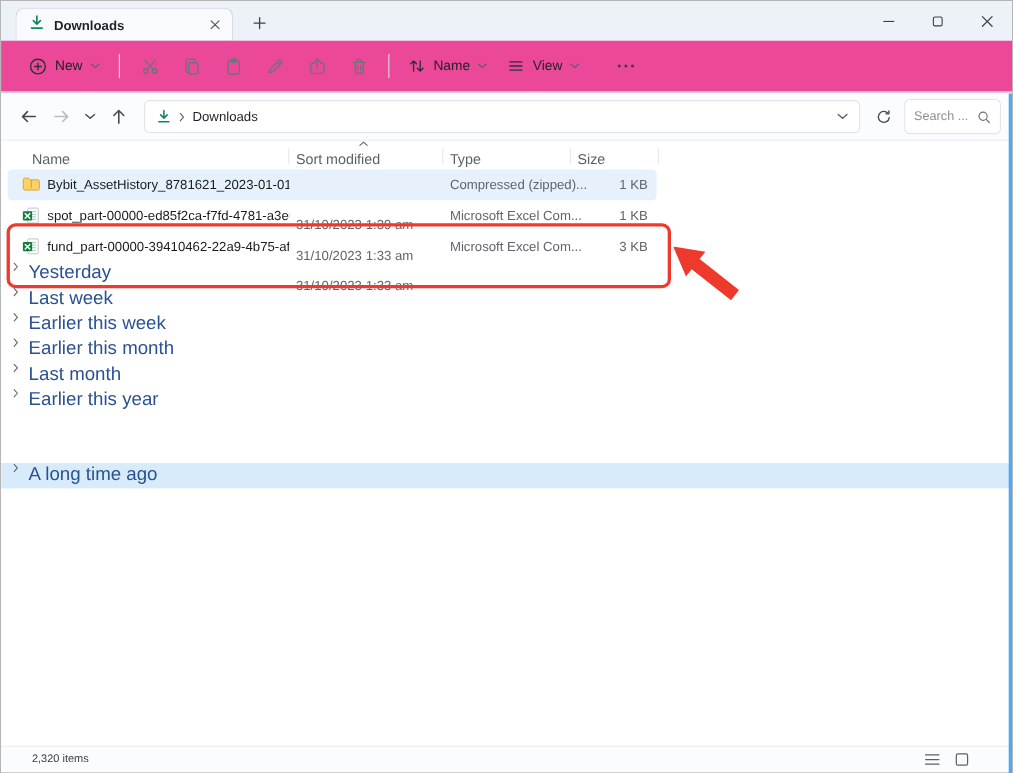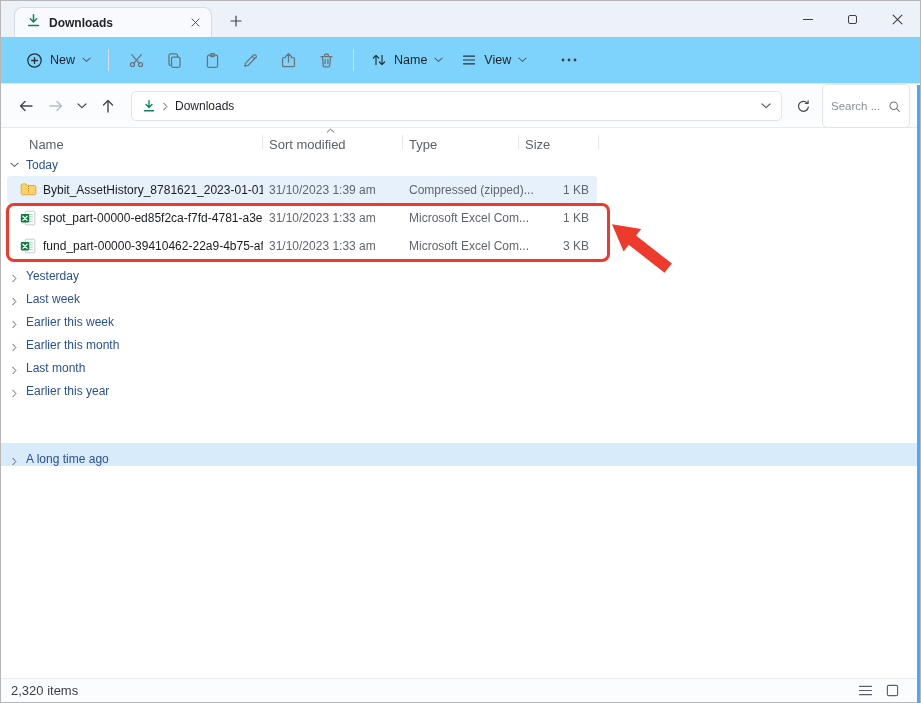--- a/index.html
+++ b/index.html
@@ -12,63 +12,63 @@
   .tab { position:relative; margin-left:13px; width:198px; height:30px; background:#f8fafd; border:1px solid #d6dbe4; border-bottom:none; border-radius:8px 8px 0 0; display:flex; align-items:center; padding:0 7px 0 11px; gap:8px; }
   .tab-label { font-size:12px; font-weight:600; color:#1f2328; flex:1; white-space:nowrap; overflow:hidden; }
   .tab-close { width:18px; height:18px; display:flex; align-items:center; justify-content:center; border-radius:4px; color:#4d5258; }
   .newtab { width:24px; height:24px; margin:0 0 4px 12px; display:flex; align-items:center; justify-content:center; color:#3e434a; border-radius:4px; }
   .wincontrols { position:absolute; right:0; top:0; height:36px; display:flex; }
   .wc { width:45px; height:36px; display:flex; align-items:center; justify-content:center; color:#3c4046; }
   .minbar { width:10px; height:1px; background:#3c4046; display:block; }
   .maxbox { width:9px; height:9px; border:1px solid #3c4046; border-radius:2px; display:block; }
 
   
-  .toolbar { position:absolute; top:36px; left:0; right:0; height:47px; background:#7dd3fc; border-bottom:1px solid #e3e7ee; display:flex; align-items:center; padding:0 16px; }
+  .toolbar { position:absolute; top:36px; left:0; right:0; height:47px; background:#ec4899; border-bottom:1px solid #e3e7ee; display:flex; align-items:center; padding:0 16px; }
   .tb-btn { display:flex; align-items:center; gap:7px; font-size:12.5px; color:#1d2126; padding:7px 9px; border-radius:5px; background:none; border:none; font-family:inherit; }
   .tb-icon { width:38px; height:34px; display:flex; align-items:center; justify-content:center; color:#6d737b; border-radius:5px; background:none; border:none; }
   .tb-chev { color:#5a5f66; display:flex; align-items:center; }
   .divider { width:1px; height:22px; background:#d8dce3; margin:0 8px; }
   .more-btn { margin-left:14px; color:#3c4046; }
 
   
   .navbar { position:absolute; top:84px; left:0; right:0; height:43px; background:#fbfcfe; border-bottom:1px solid #e7eaf0; display:flex; align-items:center; padding:0 10px; }
   .nav-btn { width:30px; height:30px; display:flex; align-items:center; justify-content:center; color:#43474e; border-radius:5px; background:none; border:none; flex-shrink:0; }
   .nav-btn.small { width:22px; }
   .nav-btn.disabled { color:#b7bdc6; }
   .addressbar { flex:1; height:30px; margin:0 6px 0 8px; background:#fff; border:1px solid #e1e4ea; border-radius:5px; display:flex; align-items:center; padding:0 10px; gap:7px; font-size:12px; color:#1d2126; min-width:0; }
   .addr-spacer { flex:1; }
-  .searchbox { width:88px; height:44px; background:#fff; border:1px solid #e1e4ea; border-radius:5px; display:flex; align-items:center; padding:0 8px; gap:4px; margin-left:4px; flex-shrink:0; }
+  .searchbox { width:88px; height:32px; background:#fff; border:1px solid #e1e4ea; border-radius:5px; display:flex; align-items:center; padding:0 8px; gap:4px; margin-left:4px; flex-shrink:0; }
   .searchbox input { border:none; outline:none; width:100%; font-size:11.5px; font-family:inherit; color:#333; background:transparent; }
   .searchbox input::placeholder { color:#8b9098; }
   .search-icon { color:#6d737b; flex-shrink:0; display:flex; }
 
   
   .content { position:absolute; top:127px; left:0; right:0; bottom:24px; background:#fff; overflow:hidden; }
   .colheaders { position:relative; height:26px; font-size:13px; color:#5c6167; }
   .ch { position:absolute; top:9px; white-space:nowrap; }
   .ch.c-name { left:28px; } .ch.c-date { left:268px; } .ch.c-type { left:408px; } .ch.c-size { left:524px;text-align:center; }
   .ch-sep { position:absolute; top:7px; width:1px; height:14px; background:#e8e8e8; }
   .sort-caret { position:absolute; left:325px; top:0; color:#5c6167; display:flex; }
 
   .group-header { height:22px; display:flex; align-items:center; gap:6px; padding-left:8px; color:#2a5191; font-size:12px; }
   .grp-chev { color:#5f6469; display:flex; width:11px; justify-content:center; flex-shrink:0; }
 
   .filerow { position:relative; height:28px; width:590px; margin-left:6px; border-radius:4px; font-size:12px; }
   .filerow.selected { background:#e7f1fc; }
   .ficon { position:absolute; left:13px; top:6px; display:flex; }
   .fname { position:absolute; left:36px; top:7px; color:#191c1f; width:220px; white-space:nowrap; overflow:hidden; }
   .fcell { position:absolute; top:7px; color:#60656b; white-space:nowrap; }
-  .fdate { left:262px; } .ftype { left:402px; }
+  .fdate { left:262px;margin-top:36px; } .ftype { left:402px; }
   .fsize { left:480px; width:102px; text-align:right; }
 
-  .group-row { height:23px; display:flex; align-items:flex-end; gap:6px; padding-left:8px; color:#2a5191; font-size:12px; }
+  .group-row { height:23px; display:flex; align-items:flex-start; gap:6px; padding-left:8px; color:#2a5191; font-size:17px; }
   .group-row.highlight { background:#d8ebfa;margin-top:45px; }
 
   
-  .statusbar { position:absolute; bottom:0; left:0; right:0; height:24px; background:#fbfcfd; border-top:1px solid #ebedf0; font-size:13px; color:#3a3e44; display:flex; align-items:center; padding:0 10px; }
+  .statusbar { position:absolute; bottom:0; left:0; right:0; height:24px; background:#fbfcfd; border-top:1px solid #ebedf0; font-size:10px; color:#3a3e44; display:flex; align-items:center; padding:0 28px; }
   .view-toggles { margin-left:auto; display:flex; gap:7px; margin-right:8px; }
   .vt { width:20px; height:17px; display:flex; align-items:center; justify-content:center; color:#5b6066; background:none; border:none; }
 
   
   .red-box { position:absolute; left:5px; top:202px; width:604px; height:59px; border:3px solid #ed3a2d; border-radius:8px; z-index:20; pointer-events:none; }
   .red-arrow { position:absolute; left:611px; top:223px; z-index:20; pointer-events:none; }
   .accent-strip { position:absolute; right:0; top:84px; width:3px; height:619px; background:#51a6f6; z-index:25; }
 </style>
 </head>
 <body>
@@ -269,28 +269,20 @@
       </span>
       <span class="ch c-date">Sort modified</span>
       <span class="ch c-type">Type</span>
       <span class="ch c-size">Size</span>
       <span class="ch-sep" style="left:261px"></span>
       <span class="ch-sep" style="left:401px"></span>
       <span class="ch-sep" style="left:517px"></span>
       <span class="ch-sep" style="left:597px"></span>
     </div>
 
-    <div class="group-header">
-      <span class="grp-chev">
-        <svg width="9" height="6" viewBox="0 0 10 6">
-            <path d="M1 1l4 3.6L9 1" fill="none" stroke="currentColor" stroke-width="1.2" stroke-linecap="round" stroke-linejoin="round"></path>
-          </svg>
-      </span>
-      <span>Today</span>
-    </div>
 
     <div class="filerow selected">
       <span class="ficon">
         <svg width="17" height="14" viewBox="0 0 17 14">
             <path d="M1.2 3.2c0-.7.6-1.3 1.3-1.3h3.4l1.6 1.6h7c.7 0 1.3.6 1.3 1.3v6.7c0 .7-.6 1.3-1.3 1.3H2.5c-.7 0-1.3-.6-1.3-1.3z" fill="#ffd266" stroke="#d9a23c" stroke-width=".9"></path>
             <path d="M8.5 4.2v.9M8.5 6v.9M8.5 7.8v.9M8.5 9.6v.9" stroke="#a8761c" stroke-width="1"></path>
           </svg>
       </span>
       <span class="fname">Bybit_AssetHistory_8781621_2023-01-01_2023-...</span>
       <span class="fcell fdate">31/10/2023 1:39 am</span>

